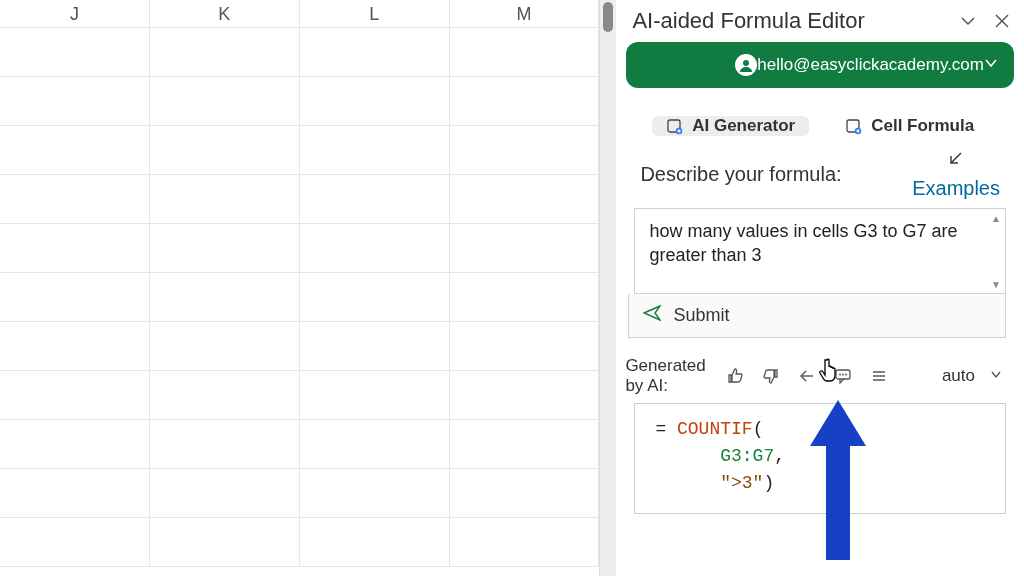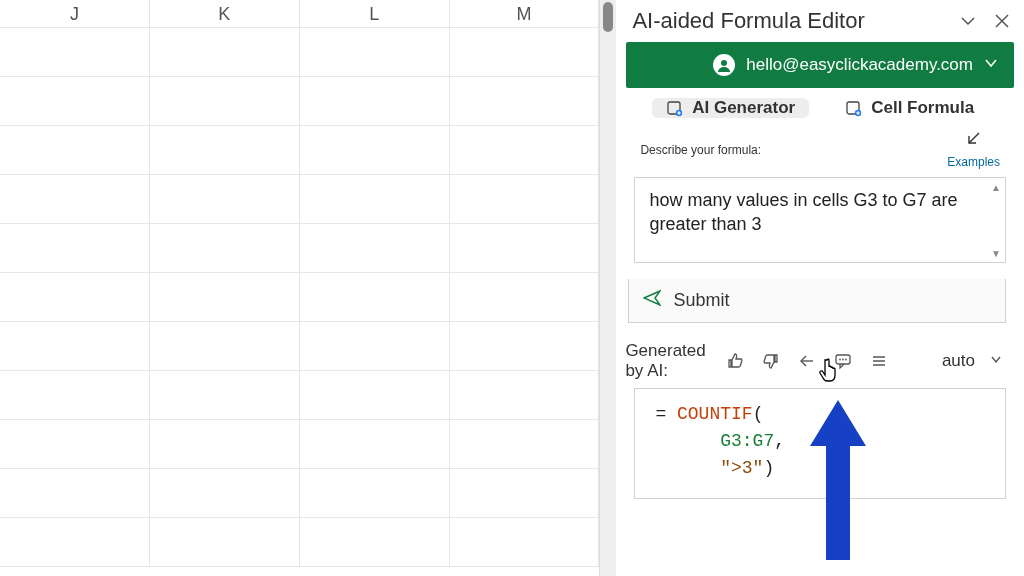--- a/index.html
+++ b/index.html
@@ -94,27 +94,27 @@
     height: 24px;
     display: flex;
     align-items: center;
     justify-content: center;
     color: #555;
   }
   .account-bar {
     background: #107c41;
     color: #fff;
     height: 46px;
-    margin: 0 10px 10px 10px;
+    margin: 0 10px 28px 10px;
     display: flex;
     align-items: center;
     justify-content: flex-end;
     padding: 0 16px;
-    gap: 11px;
-    border-radius: 2px;
+    gap: 0;
+    border-radius: 12px;
     font-size: 17px;
   }
   .avatar {
     width: 22px;
     height: 22px;
     border-radius: 50%;
     background: #fff;
     display: flex;
     align-items: center;
     justify-content: center;
@@ -144,32 +144,32 @@
     height: 18px;
     display: flex;
     align-items: center;
     justify-content: center;
   }
   .section-row {
     display: flex;
     justify-content: space-between;
     align-items: center;
     padding: 0 24px 6px 24px;
-    font-size: 12px;
+    font-size: 20px;
     color: #333;
   }
   .examples {
     display: flex;
     align-items: center;
     gap: 6px;
     color: #0369a1;
     flex-direction: column;
   }
   .describe-box {
-    margin: 2px 18px 16px 18px;
+    margin: 2px 18px 0 18px;
     border: 1px solid #d0d0d0;
     background: #fff;
     position: relative;
   }
   .describe-text {
     padding: 10px 22px 18px 14px;
     font-size: 18px;
     color: #222;
     line-height: 1.35;
     min-height: 56px;

